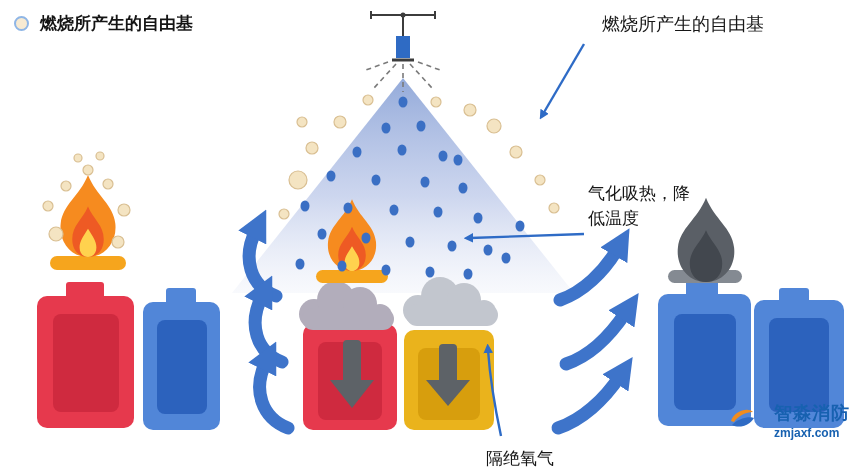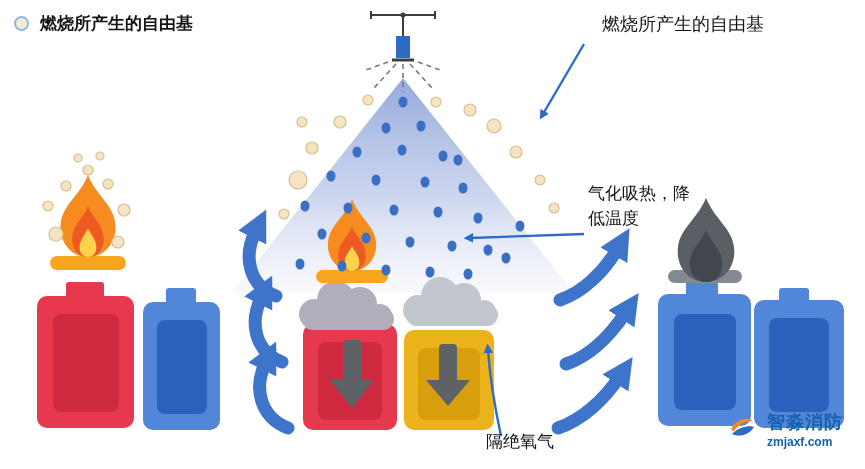--- a/index.html
+++ b/index.html
@@ -9,22 +9,22 @@
   }
   svg.scene{position:absolute;left:0;top:0;}
   .txt{position:absolute;color:#161616;}
   .legend{position:absolute;left:14px;top:12px;display:flex;flex-direction:column;gap:15px;}
   .legend-row{display:flex;align-items:center;gap:11px;}
   .dot-radical{width:11px;height:11px;border-radius:50%;background:#f7ead2;border:2px solid #8fb6e6;flex:0 0 auto;}
   .dot-agent{width:12px;height:14px;border-radius:50%;background:#3a6fc4;flex:0 0 auto;}
   .legend-label{font-size:17px;font-weight:600;color:#141414;}
   .chem{left:602px;top:12px;font-size:18px;font-weight:500;}
   .vapor{left:588px;top:182px;font-size:17px;font-weight:400;white-space:pre-line;line-height:1.45;width:150px;}
-  .oxy{left:486px;top:430px;font-size:17px;font-weight:500;}
-  .logo{position:absolute;left:728px;top:413px;display:flex;align-items:flex-start;gap:11px;}
+  .oxy{left:486px;top:447px;font-size:17px;font-weight:500;}
+  .logo{position:absolute;left:728px;top:404px;display:flex;align-items:flex-start;gap:18px;}
   .logo-texts{display:flex;flex-direction:column;line-height:1.1;}
   .logo-brand{font-size:18px;font-weight:700;color:#1761b0;letter-spacing:1px;}
   .logo-site{font-size:12px;font-weight:600;color:#1761b0;margin-top:3px;}
 </style>
 </head>
 <body>
 
 <div class="stage">
 
   <svg class="scene" width="865" height="469" viewBox="0 0 865 469">

